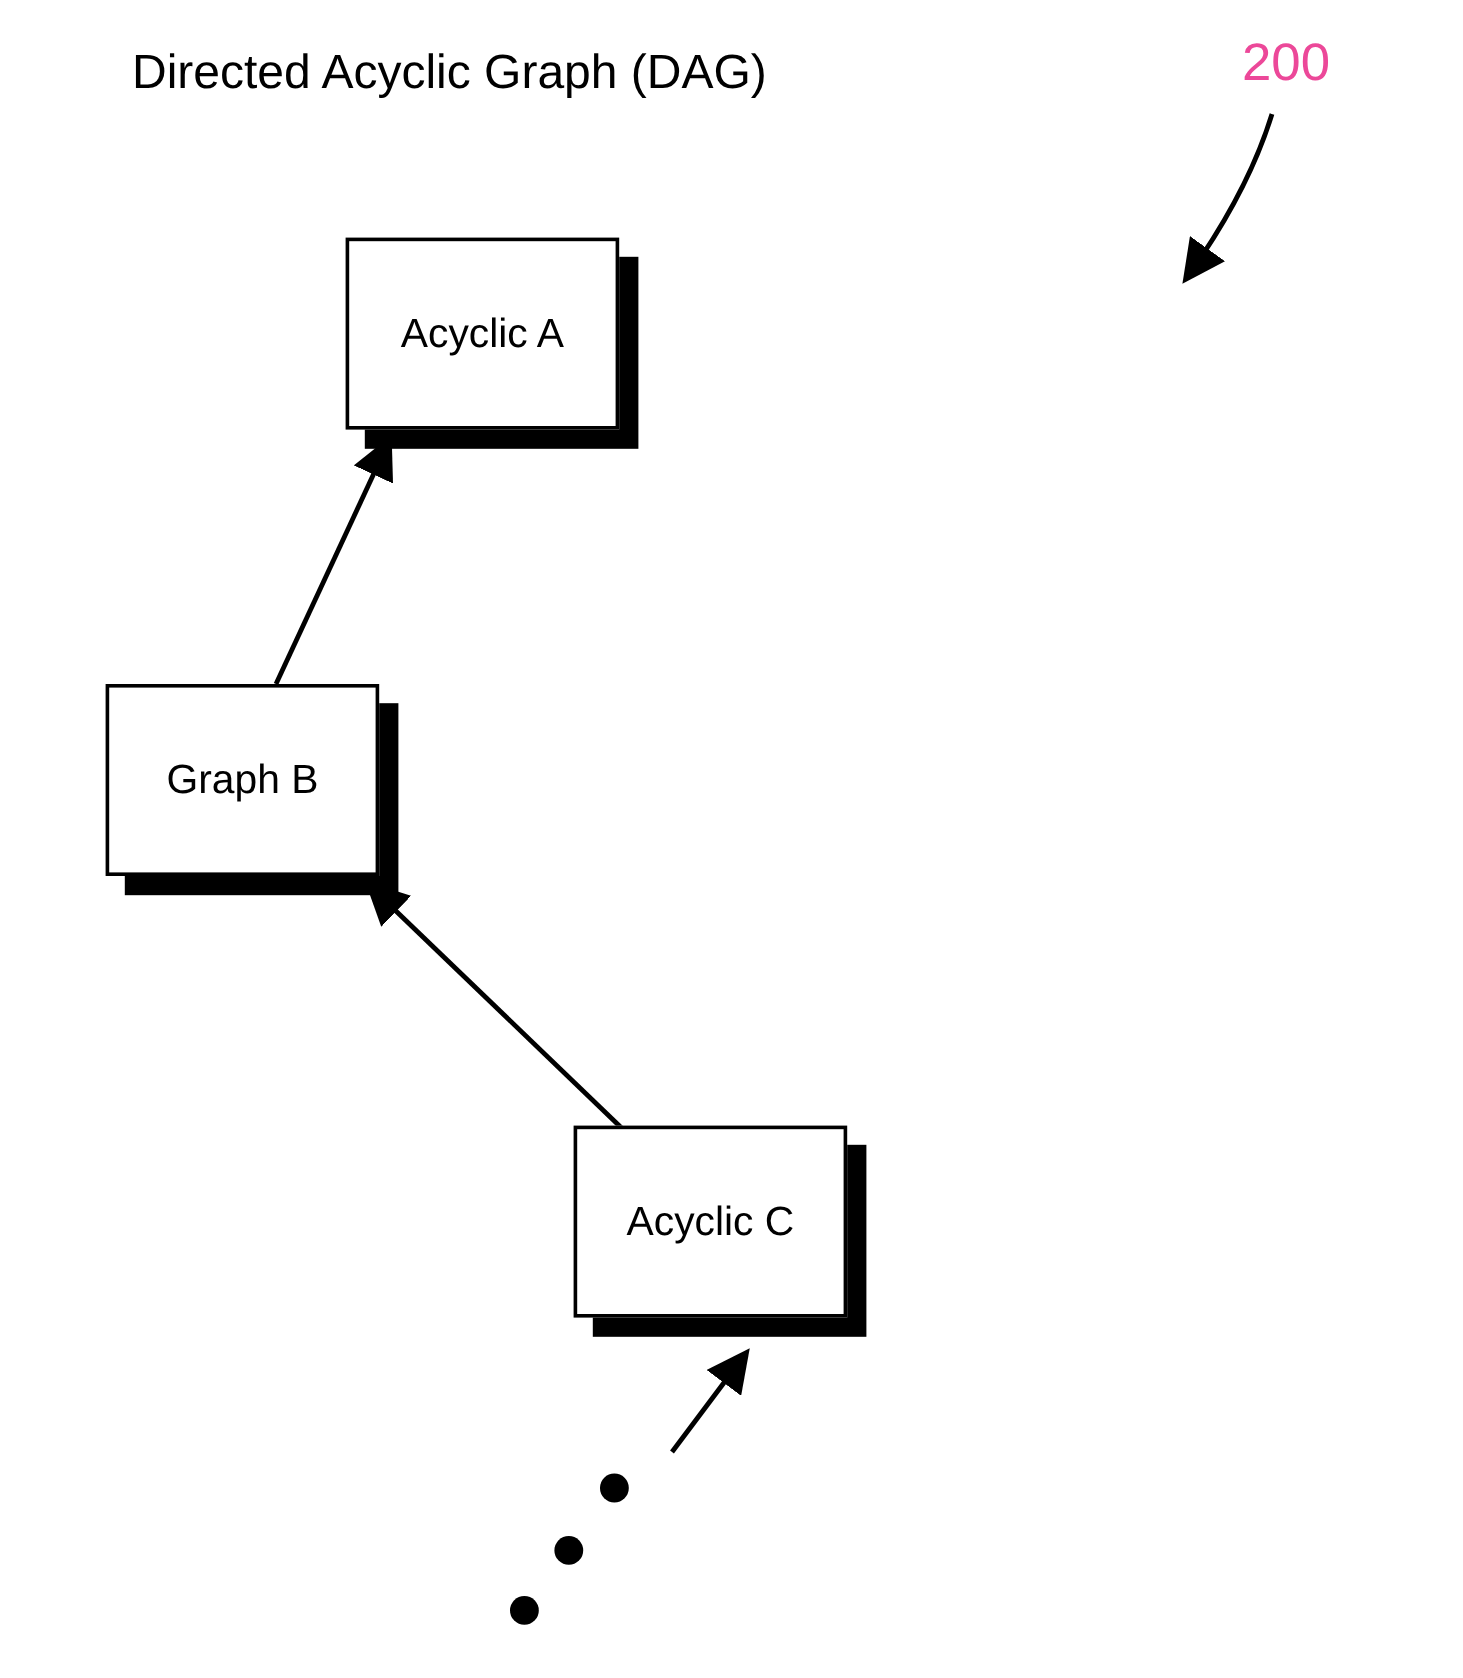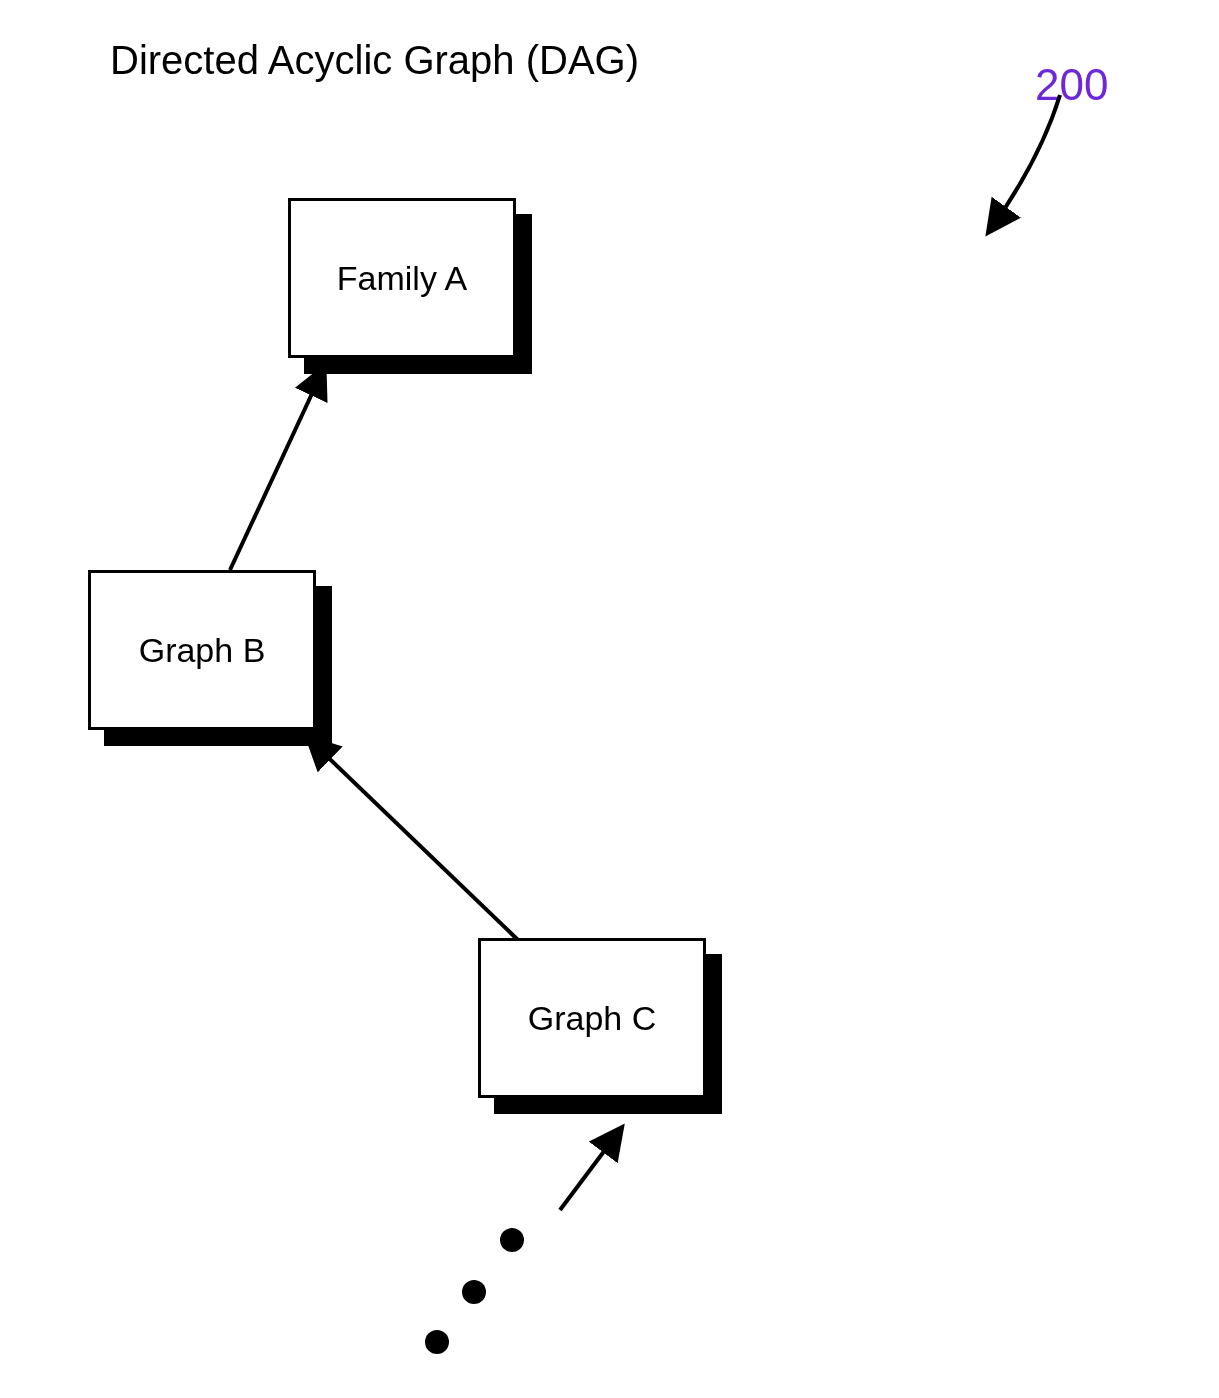--- a/index.html
+++ b/index.html
@@ -15,22 +15,21 @@
       position: relative;
     }
     .title {
       position: absolute;
       font-size: 40px;
       color: #000;
     }
     .ref-number {
       position: absolute;
       font-size: 44px;
-      color: #6d28d9;
-      margin-top: 32px;
+      color: #ec4899;
     }
     .node-box {
       position: absolute;
     }
     .node-shadow {
       position: absolute;
       background: #000;
       width: 100%;
       height: 100%;
       top: 16px;
@@ -82,28 +81,28 @@
 
   <line x1="230" y1="570" x2="323" y2="370" stroke="#000" stroke-width="4" marker-end="url(#arrowhead)"></line>
 
   <line x1="518" y1="940" x2="310" y2="740" stroke="#000" stroke-width="4" marker-end="url(#arrowhead)"></line>
 
   <line x1="560" y1="1210" x2="620" y2="1130" stroke="#000" stroke-width="4" marker-end="url(#arrowhead)"></line>
 </svg>
 
 <div class="node-box" style="top:198px; left:288px; width:228px; height:160px;">
   <div class="node-shadow"></div>
-  <div class="node-front">Family A</div>
+  <div class="node-front">Acyclic A</div>
 </div>
 
 <div class="node-box" style="top:570px; left:88px; width:228px; height:160px;">
   <div class="node-shadow"></div>
   <div class="node-front">Graph B</div>
 </div>
 
 <div class="node-box" style="top:938px; left:478px; width:228px; height:160px;">
   <div class="node-shadow"></div>
-  <div class="node-front">Graph C</div>
+  <div class="node-front">Acyclic C</div>
 </div>
 
 <div class="dot" style="top:1228px; left:500px;"></div>
 <div class="dot" style="top:1280px; left:462px;"></div>
 <div class="dot" style="top:1330px; left:425px;"></div>
 
 </body></html>

